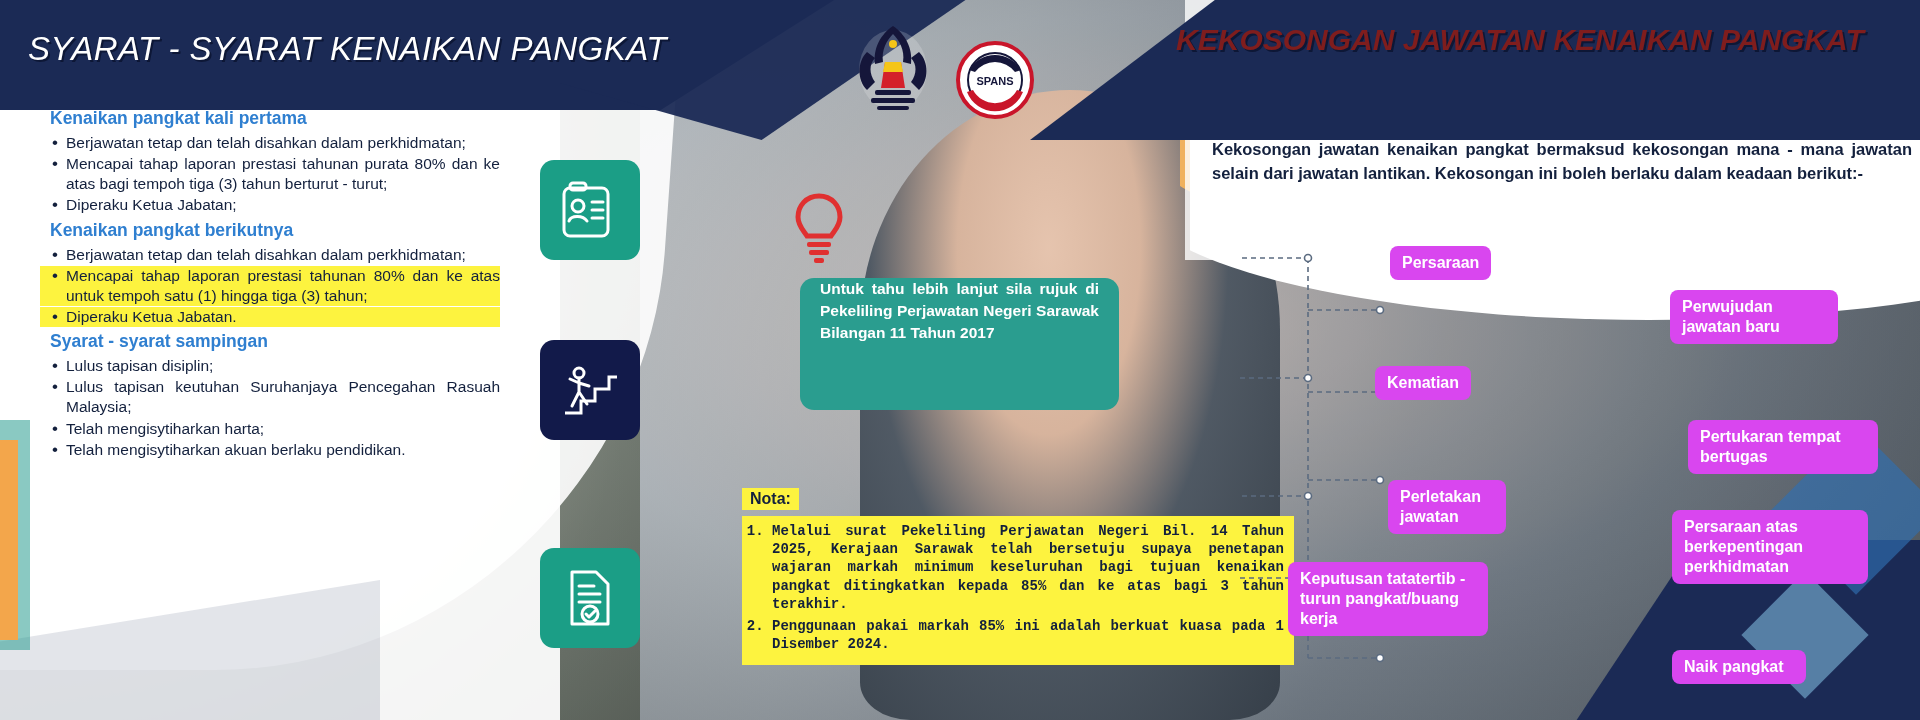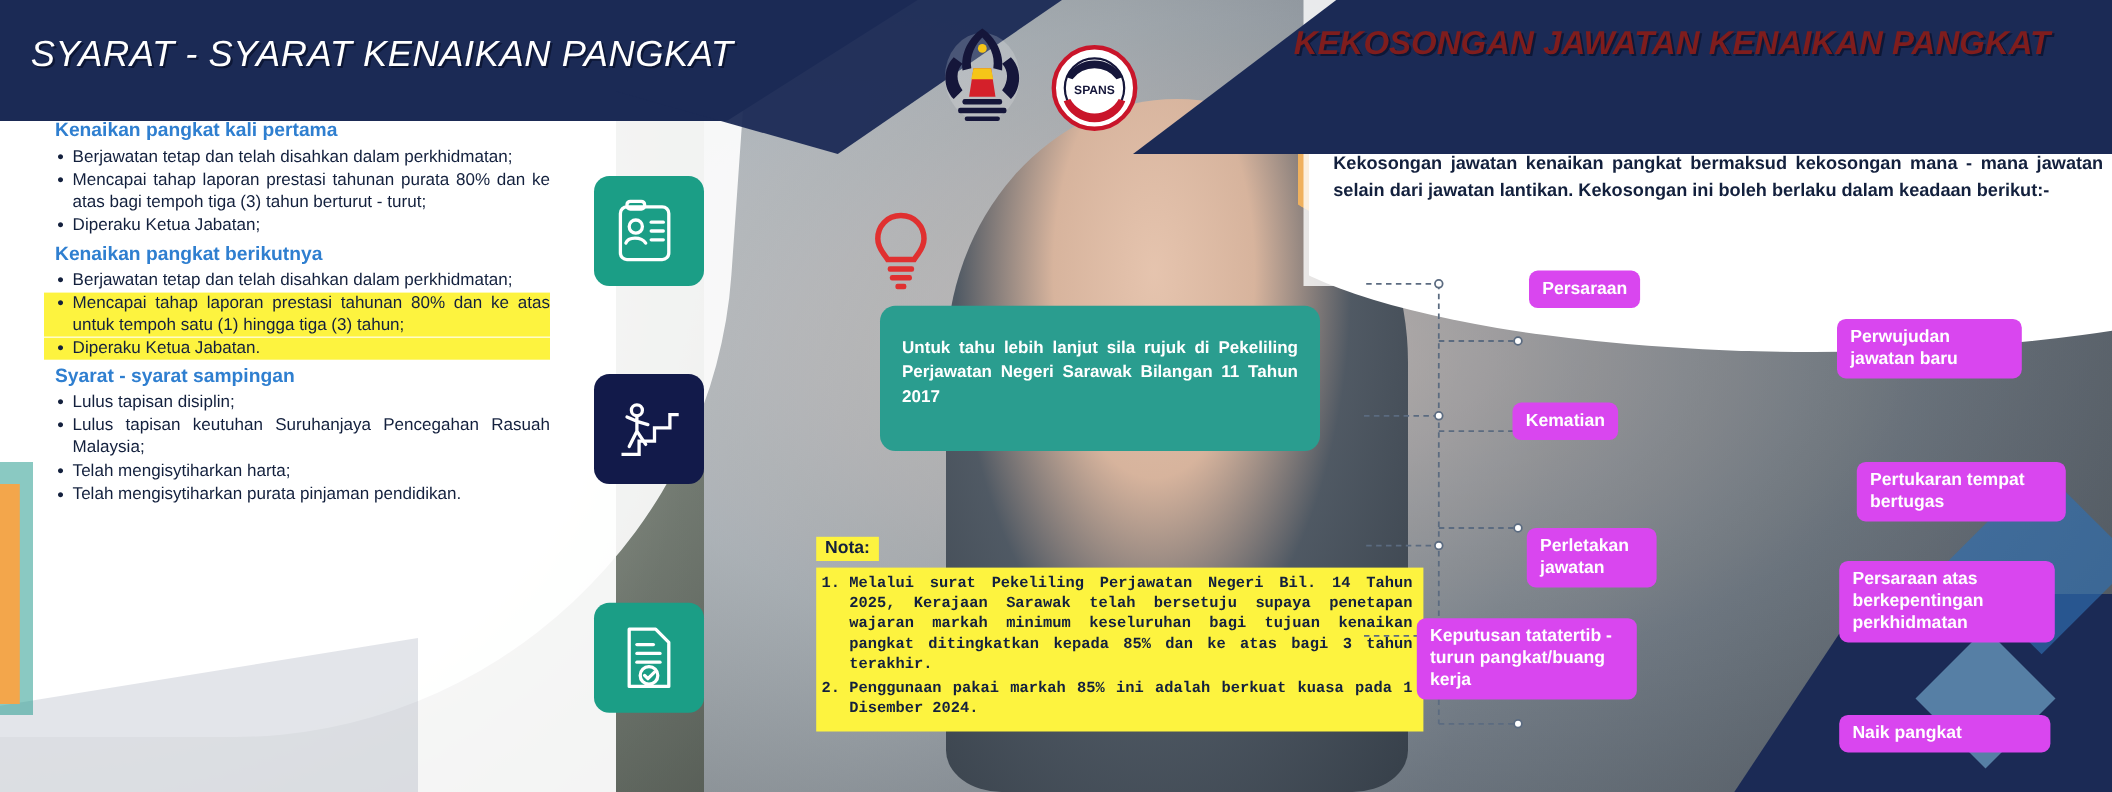--- a/index.html
+++ b/index.html
@@ -159,22 +159,22 @@
     position: absolute; width: 100px; height: 100px; border-radius: 14px;
     display: flex; align-items: center; justify-content: center;
   }
   .tile-1 { left: 540px; top: 160px; background: #1b9e86; }
   .tile-2 { left: 540px; top: 340px; background: #121a4a; }
   .tile-3 { left: 540px; top: 548px; background: #1b9e86; }
 
   
   .bulb { position: absolute; left: 790px; top: 192px; width: 58px; height: 72px; }
   .tip-box {
-    position: absolute; left: 800px; top: 278px; width: 400px; height: 132px;
-    background: #2a9d8f; border-radius: 14px; padding: 28px 20px;
+    position: absolute; left: 800px; top: 278px; width: 319px; height: 132px;
+    background: #2a9d8f; border-radius: 14px; padding: 0 20px;
     color: #ffffff; font-size: 15.5px; line-height: 1.42; text-align: justify;
     font-weight: bold;
   }
 
   
   .nota-label {
     position: absolute; left: 742px; top: 488px;
     background: #fdf33f; color: #13203d; font-weight: bold; font-size: 16px;
     padding: 2px 8px;
   }
@@ -200,21 +200,21 @@
     font-weight: bold; font-size: 16px; border-radius: 8px;
     padding: 7px 12px; line-height: 1.25;
   }
   .pill.p1 { left: 1390px; top: 246px; }
   .pill.p2 { left: 1375px; top: 366px; }
   .pill.p3 { left: 1388px; top: 480px; width: 118px; }
   .pill.p4 { left: 1288px; top: 562px; width: 200px; }
   .pill.r1 { left: 1670px; top: 290px; width: 168px; }
   .pill.r2 { left: 1688px; top: 420px; width: 190px; }
   .pill.r3 { left: 1672px; top: 510px; width: 196px; }
-  .pill.r4 { left: 1672px; top: 650px; width: 192px; }
+  .pill.r4 { left: 1672px; top: 650px; width: 134px; }
 
   .connector { position: absolute; left: 1180px; top: 180px; width: 740px; height: 540px; }
 </style>
 </head>
 <body>
 
 <div class="poster">
 
   <div class="bg-photo-left"></div>
   <div class="bg-photo-right"></div>
@@ -274,21 +274,21 @@
       <li>Berjawatan tetap dan telah disahkan dalam perkhidmatan;</li>
       <li class="hl">Mencapai tahap laporan prestasi tahunan 80% dan ke atas untuk tempoh satu (1) hingga tiga (3) tahun;</li>
       <li class="hl">Diperaku Ketua Jabatan.</li>
     </ul>
 
     <div class="sec-head blue2">Syarat - syarat sampingan</div>
     <ul class="bullets">
       <li>Lulus tapisan disiplin;</li>
       <li>Lulus tapisan keutuhan Suruhanjaya Pencegahan Rasuah Malaysia;</li>
       <li>Telah mengisytiharkan harta;</li>
-      <li>Telah mengisytiharkan purata pinjaman pendidikan.</li>
+      <li>Telah mengisytiharkan akuan berlaku pendidikan.</li>
     </ul>
   </div>
 
   <div class="tile tile-1">
     <svg width="60" height="60" viewBox="0 0 60 60">
       <rect x="10" y="3" width="16" height="7" rx="3" fill="none" stroke="#fff" stroke-width="3"></rect>
       <rect x="4" y="8" width="44" height="48" rx="6" fill="none" stroke="#fff" stroke-width="3"></rect>
       <circle cx="18" cy="26" r="6" fill="none" stroke="#fff" stroke-width="3"></circle>
       <path d="M9 41 c2-6 14-6 18 0" fill="none" stroke="#fff" stroke-width="3" stroke-linecap="round"></path>
       <line x1="32" y1="22" x2="43" y2="22" stroke="#fff" stroke-width="3" stroke-linecap="round"></line>

